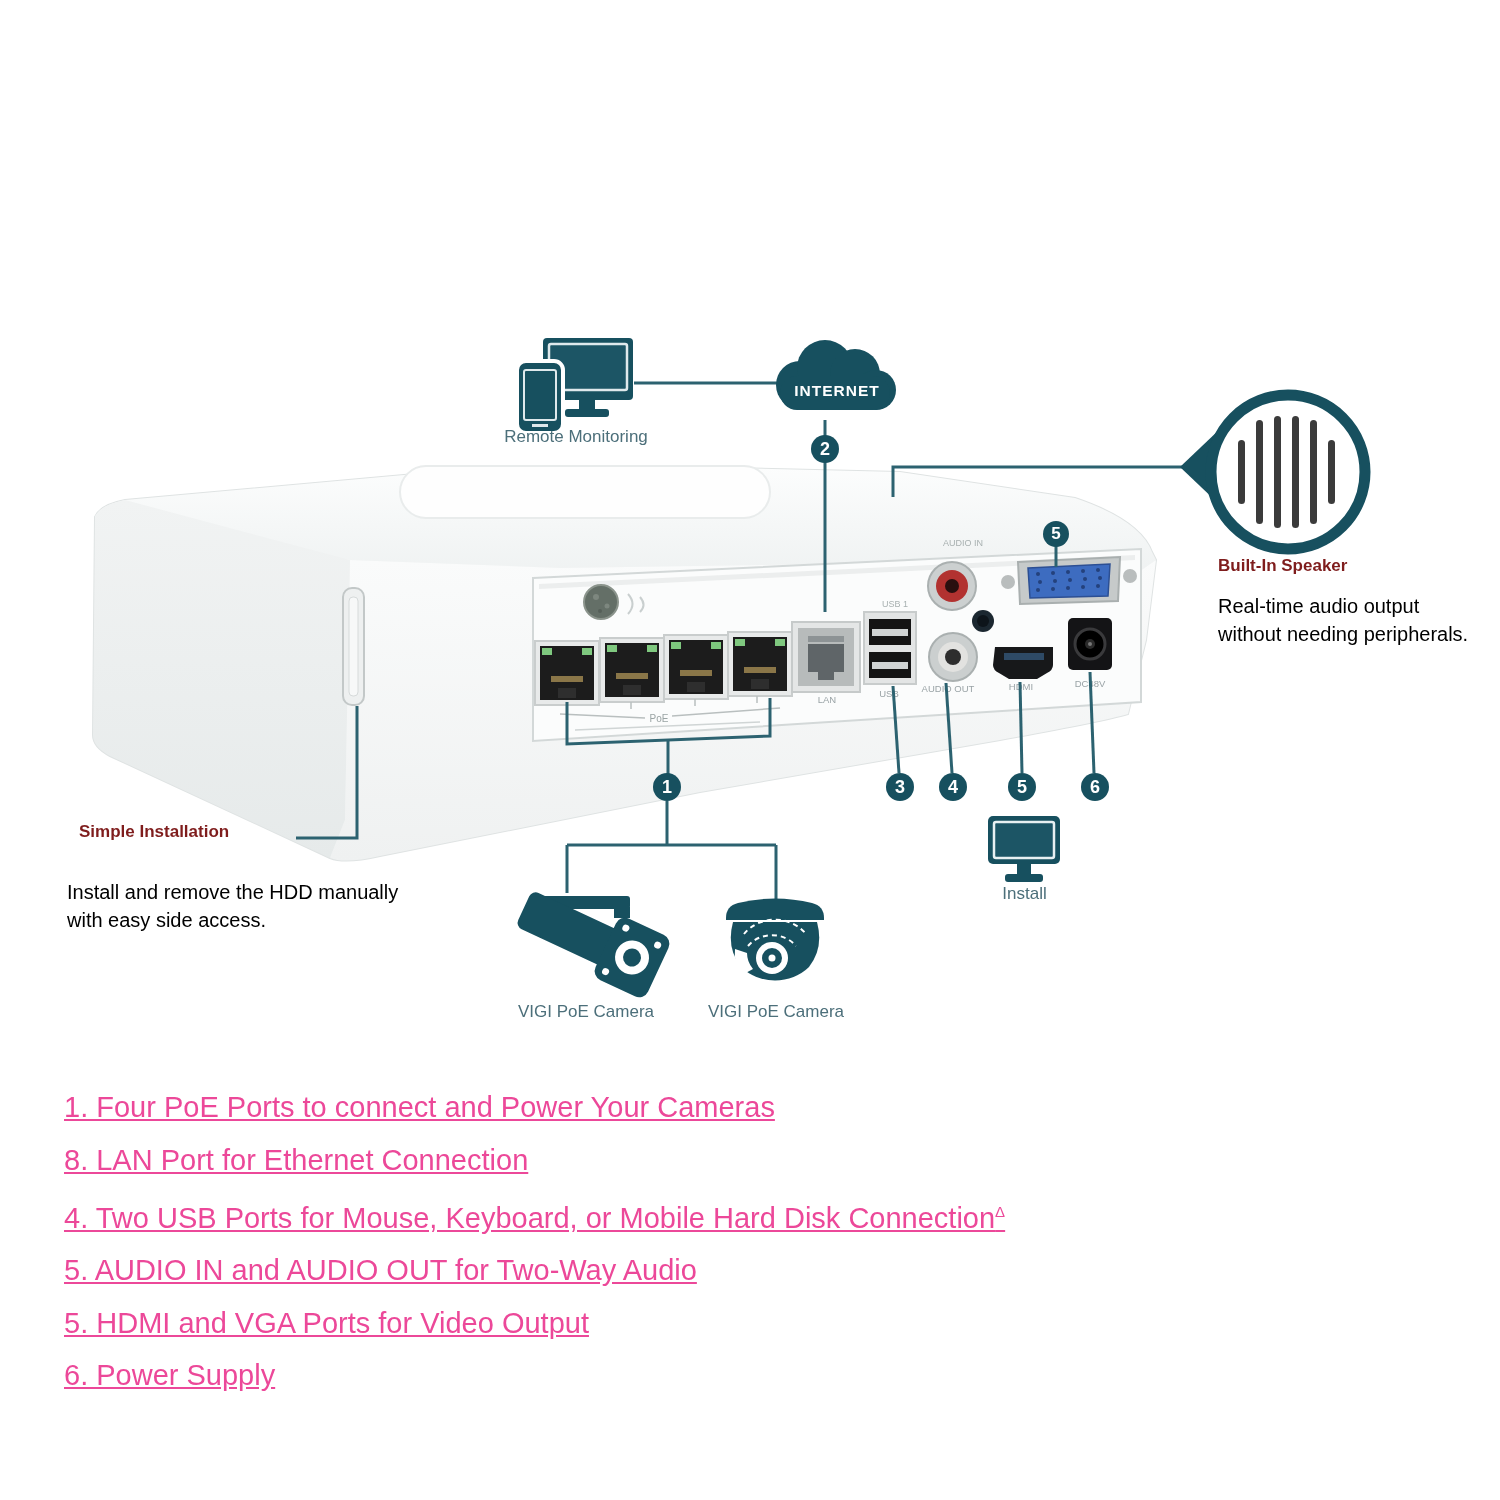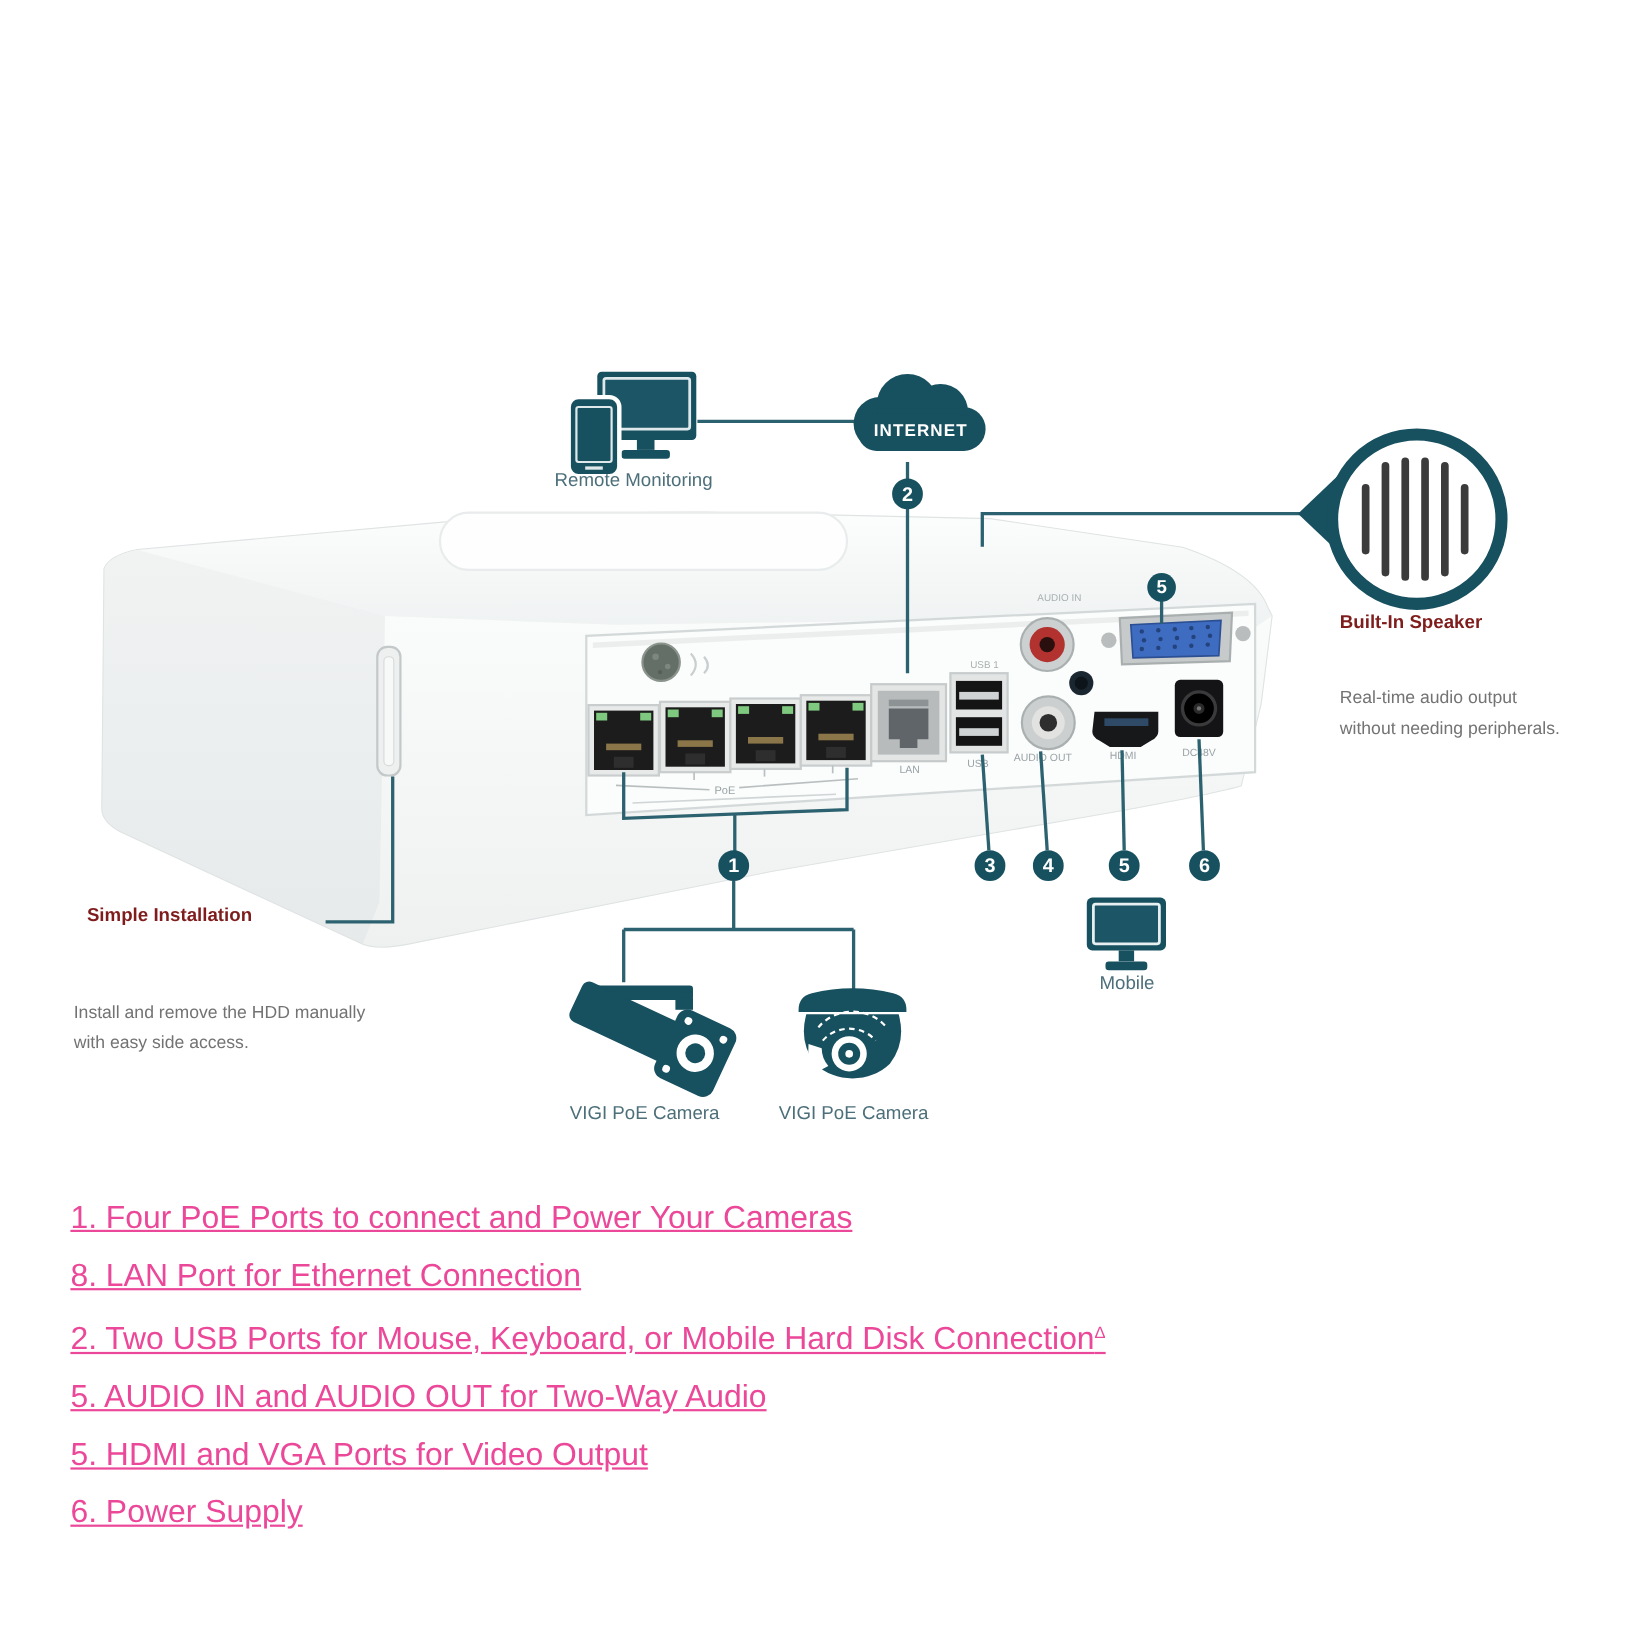--- a/index.html
+++ b/index.html
@@ -4,21 +4,21 @@
 <style>
   html,body{margin:0;padding:0;background:#fff;}
   .canvas{position:relative;width:1500px;height:1500px;background:#ffffff;overflow:hidden;
           font-family:"Liberation Sans",sans-serif;}
   .abs{position:absolute;}
   svg text{font-family:"Liberation Sans",sans-serif;}
   .badge{position:absolute;width:28px;height:28px;border-radius:50%;background:#17505f;
          color:#fff;font:bold 18px/28px "Liberation Sans",sans-serif;text-align:center;z-index:5;}
   .badge.small{width:26px;height:26px;font:bold 17px/26px "Liberation Sans",sans-serif;}
   .callout-title{font-weight:bold;font-size:17px;color:#7f1d1d;}
-  .callout-body{font-size:16px;line-height:28px;color:#737373;margin-top:29px;}
+  .callout-body{font-size:20px;line-height:28px;color:#000000;}
   .caption{font-size:17px;color:#4c6f7a;text-align:center;}
   .feature-list{list-style:none;margin:0;padding:0;font-size:29px;line-height:52.5px;color:#ec4899;text-decoration:underline;}
   .feature-list sup{font-size:15px;}
 </style>
 </head>
 <body>
 
 <div class="canvas">
 
   <svg class="abs" style="left:0;top:0;z-index:1;" width="1500" height="1500" viewBox="0 0 1500 1500">
@@ -287,32 +287,32 @@
   </div>
 
   <div class="abs callout-title" style="left:67px;top:822px;z-index:3;margin-left:12px;">Simple Installation</div>
   <div class="abs callout-body" style="left:67px;top:878px;z-index:3;">
     <div>Install and remove the HDD manually</div>
     <div>with easy side access.</div>
   </div>
 
   <div class="abs caption" style="left:466px;top:1002px;width:240px;z-index:3;">VIGI PoE Camera</div>
   <div class="abs caption" style="left:656px;top:1002px;width:240px;z-index:3;">VIGI PoE Camera</div>
-  <div class="abs caption" style="left:942px;top:884px;width:165px;z-index:3;">Mobile</div>
+  <div class="abs caption" style="left:942px;top:884px;width:165px;z-index:3;">Install</div>
 
   <div class="badge" style="left:811px;top:435px;">2</div>
   <div class="badge small" style="left:1043px;top:521px;">5</div>
   <div class="badge" style="left:653px;top:773px;">1</div>
   <div class="badge" style="left:886px;top:773px;">3</div>
   <div class="badge" style="left:939px;top:773px;">4</div>
   <div class="badge" style="left:1008px;top:773px;">5</div>
   <div class="badge" style="left:1081px;top:773px;">6</div>
 
   <ul class="feature-list abs" style="left:64px;top:1081px;z-index:3;">
     <li><span>1. Four PoE Ports to connect and Power Your Cameras</span></li>
     <li><span>8. LAN Port for Ethernet Connection</span></li>
-    <li><span>2. Two USB Ports for Mouse, Keyboard, or Mobile Hard Disk Connection</span><sup>Δ</sup></li>
+    <li><span>4. Two USB Ports for Mouse, Keyboard, or Mobile Hard Disk Connection</span><sup>Δ</sup></li>
     <li><span>5. AUDIO IN and AUDIO OUT for Two-Way Audio</span></li>
     <li><span>5. HDMI and VGA Ports for Video Output</span></li>
     <li><span>6. Power Supply</span></li>
   </ul>
 
 </div>
 
 </body></html>

